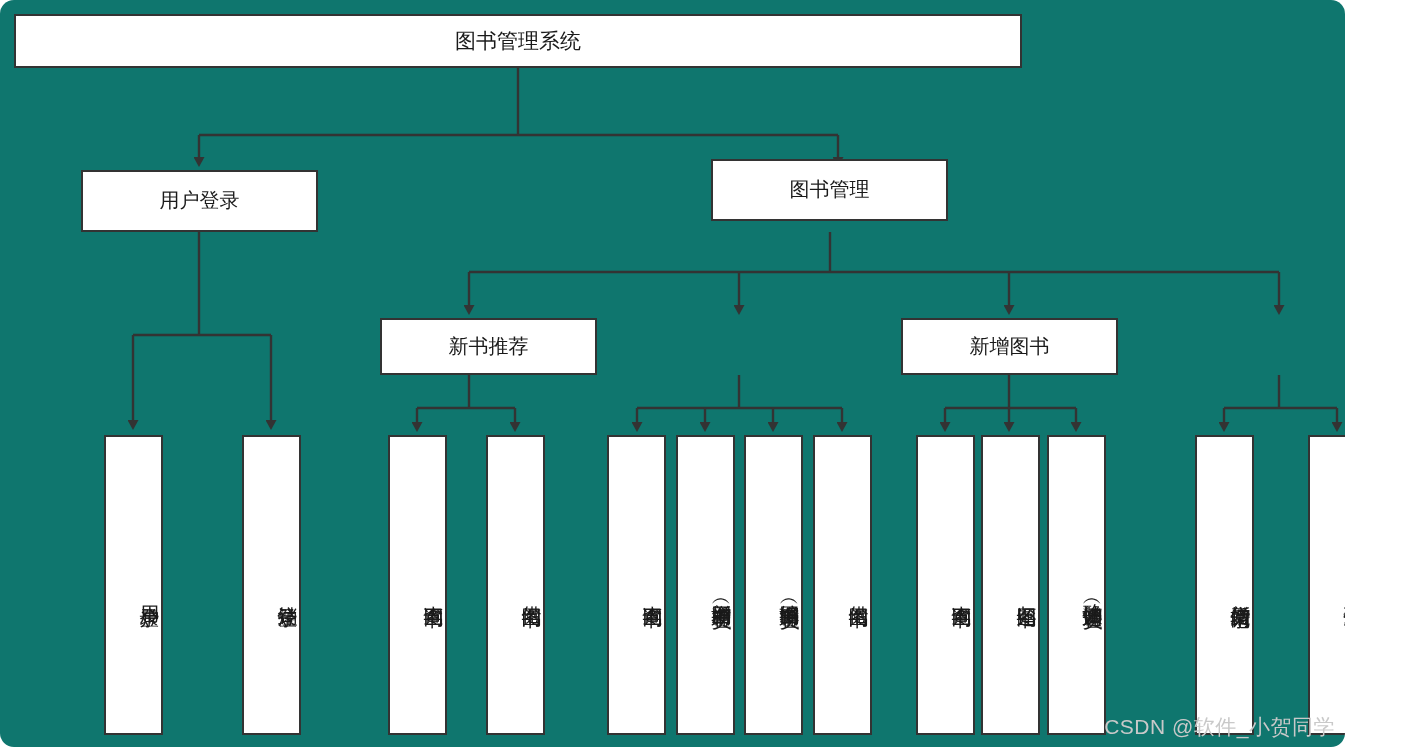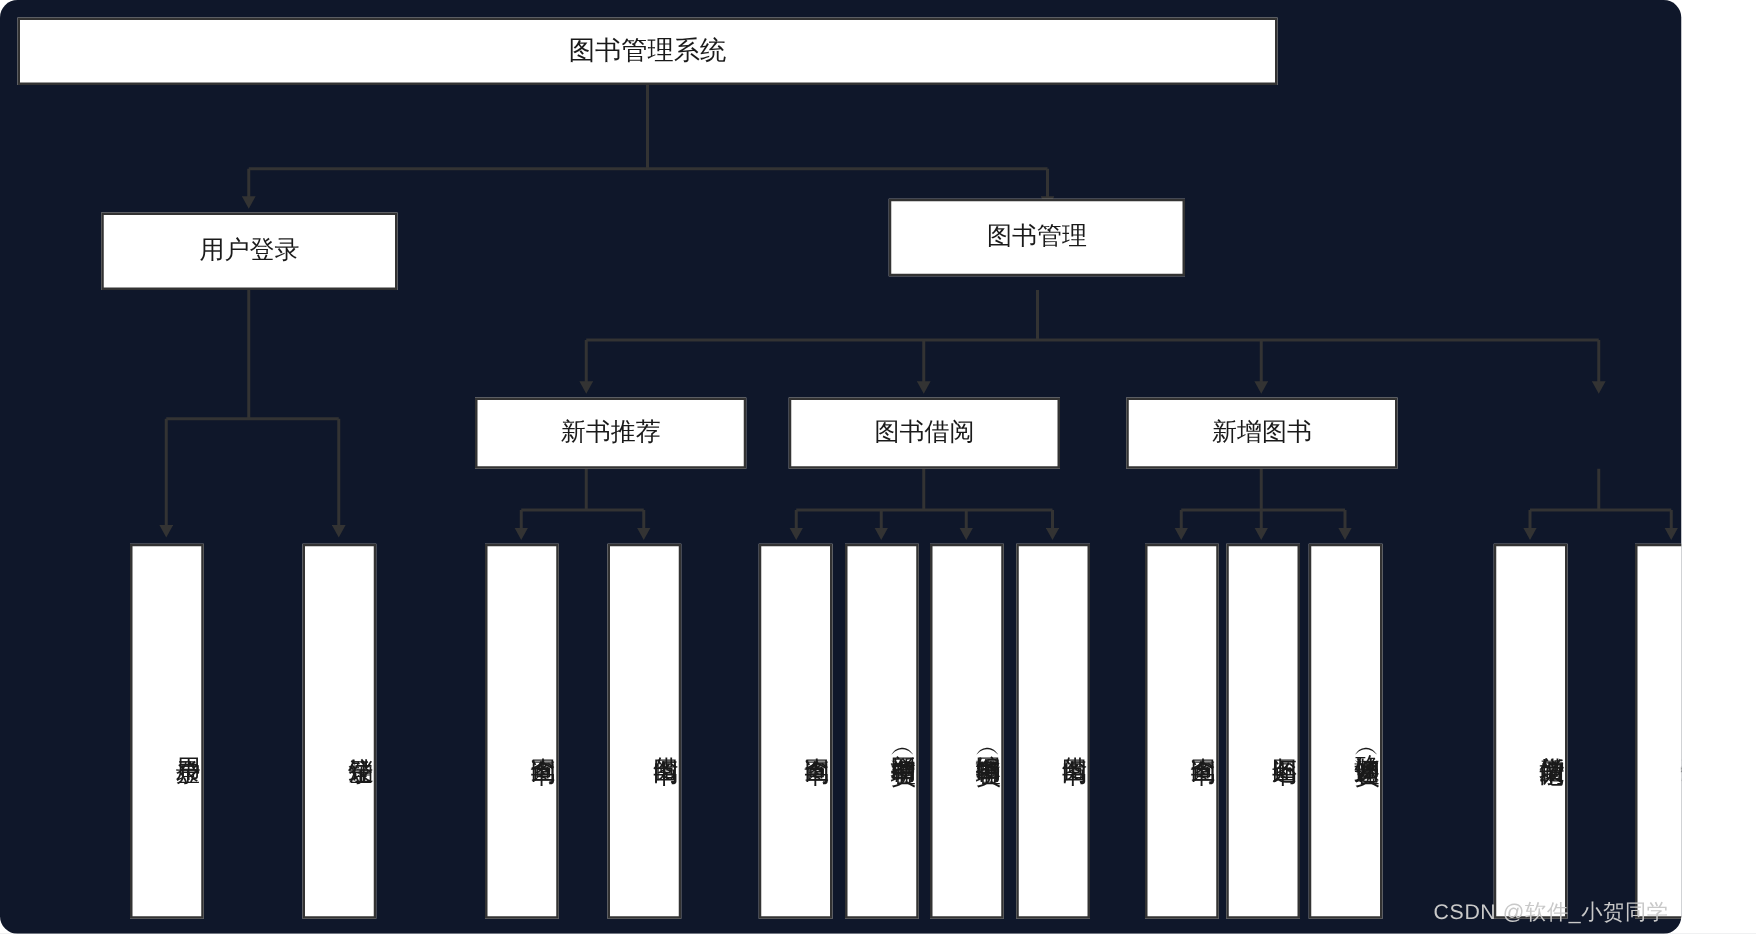--- a/index.html
+++ b/index.html
@@ -8,21 +8,21 @@
     padding: 0;
     background: #ffffff;
   }
   body {
     font-family: "Liberation Sans", "DejaVu Sans", sans-serif;
   }
   #canvas {
     position: relative;
     width: 1345px;
     height: 747px;
-    background: #0f172a;
+    background: #0f766e;
     overflow: hidden;
     border-radius: 14px;
   }
   #edges {
     position: absolute;
     left: 0;
     top: 0;
     width: 1405px;
     height: 747px;
     pointer-events: none;
@@ -59,21 +59,21 @@
   }
   .node.leaf .lbl {
     writing-mode: vertical-rl;
     text-orientation: upright;
     white-space: normal;
   }
   .watermark {
     position: absolute;
     right: 10px;
     bottom: 6px;
-    font-size: 17px;
+    font-size: 21px;
     color: #c9c9c9;
     white-space: nowrap;
     letter-spacing: 0.5px;
   }
 </style>
 </head>
 <body>
 
 <div id="canvas">
 
@@ -135,23 +135,20 @@
   <div class="node lvl2" style="left:81px; top:170px; width:237px; height:62px;">
     <span class="lbl">用户登录</span>
   </div>
   <div class="node lvl2" style="left:711px; top:159px; width:237px; height:62px;font-family:Liberation Serif, serif;">
     <span class="lbl">图书管理</span>
   </div>
 
   <div class="node lvl3" style="left:361px; top:318px; width:217px; height:57px;margin-left:19px;">
     <span class="lbl">新书推荐</span>
   </div>
-  <div class="node lvl3" style="left:631px; top:318px; width:217px; height:57px;">
-    <span class="lbl">图书借阅</span>
-  </div>
   <div class="node lvl3" style="left:901px; top:318px; width:217px; height:57px;">
     <span class="lbl">新增图书</span>
   </div>
 
   <div class="node leaf" style="left:104px; top:435px; width:59px; height:300px;">
     <span class="lbl">用户登录</span>
   </div>
   <div class="node leaf" style="left:242px; top:435px; width:59px; height:300px;">
     <span class="lbl">注销登录</span>
   </div>

